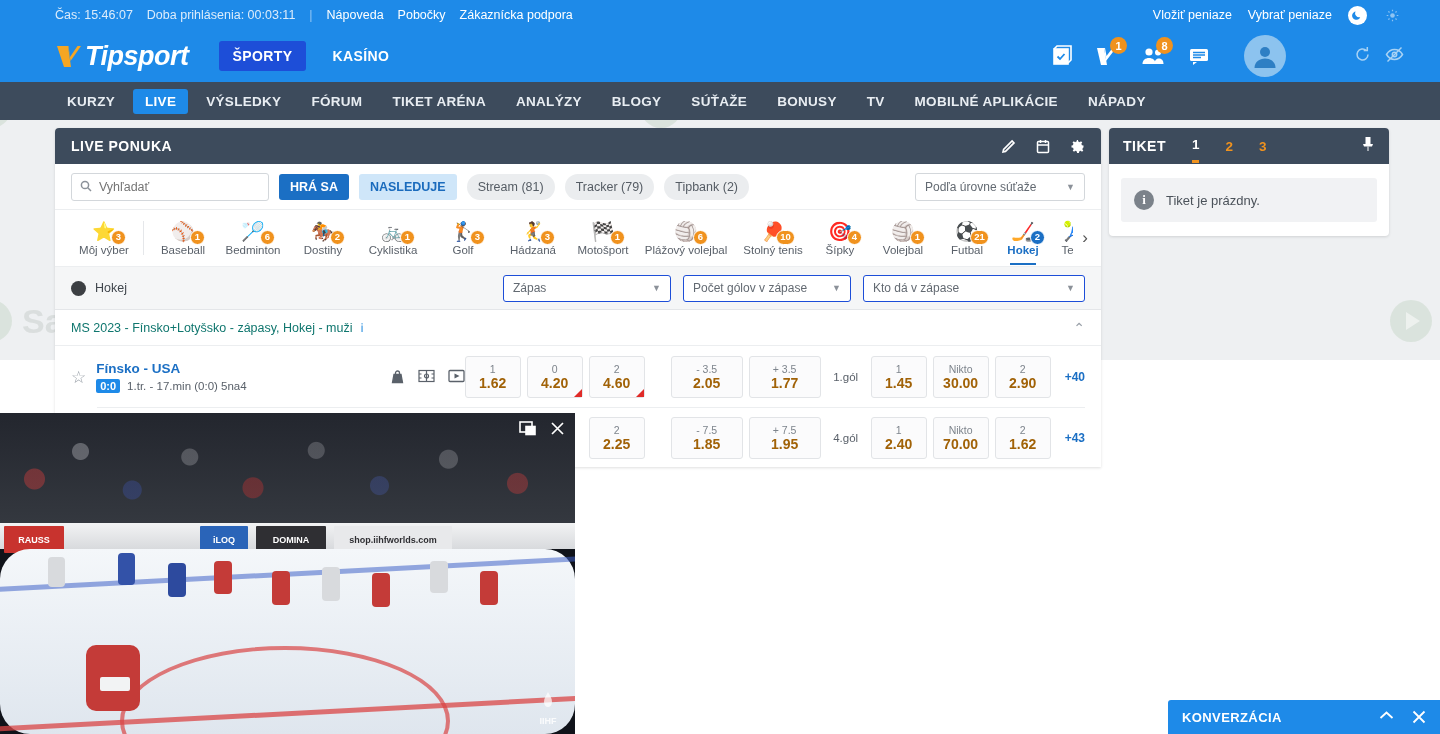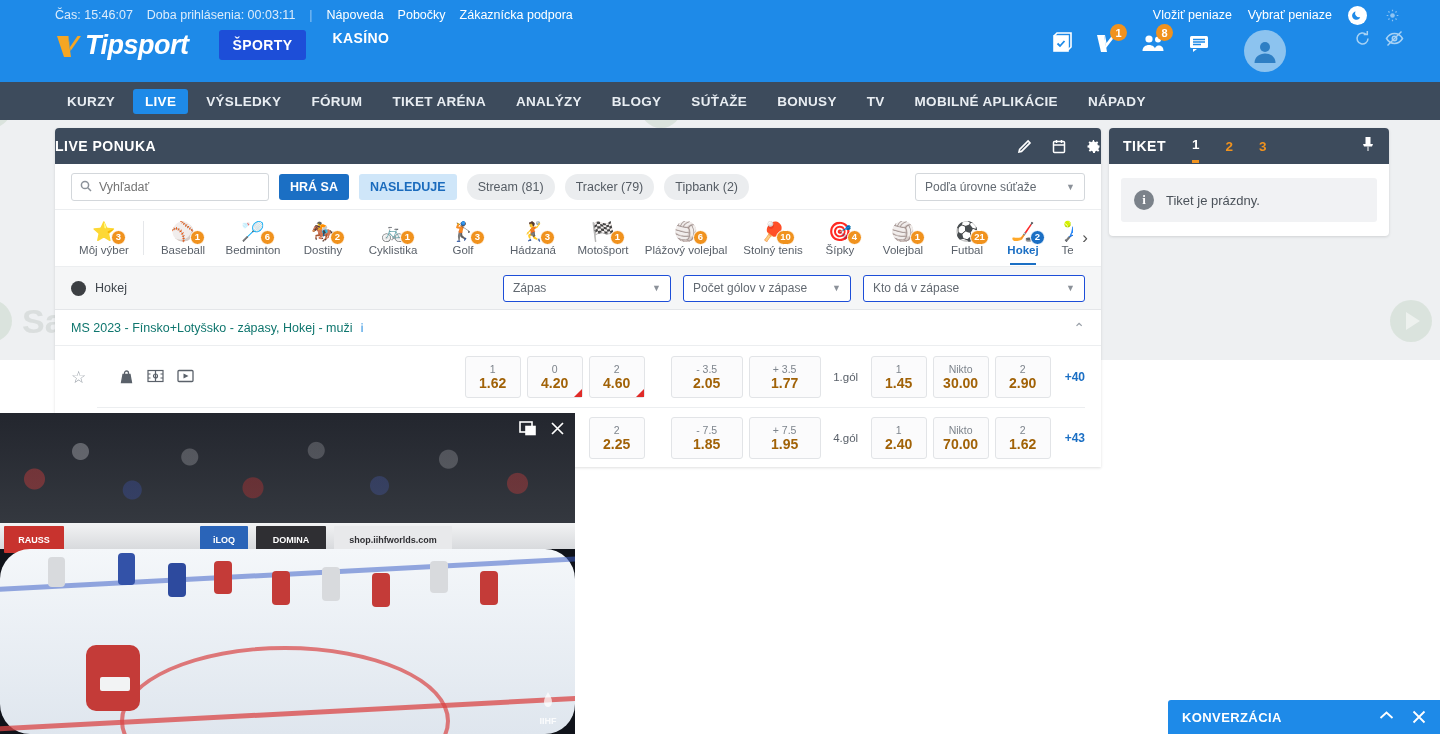--- a/index.html
+++ b/index.html
@@ -34,21 +34,21 @@
   .topbar a { color: #ffffff; text-decoration: none; cursor: pointer; }
   .moonbtn { width: 19px; height: 19px; border-radius: 50%; background: #ffffff;
              display: inline-flex; align-items: center; justify-content: center; }
   .moonbtn svg { display: block; }
   .sunbtn { width: 19px; height: 19px; display: inline-flex; align-items: center; justify-content: center;
             color: #8fc4f2; }
 
   
   .header {
     position: absolute; top: 30px; left: 0; right: 0; height: 52px;
-    background: #1e8ae8; display: flex; align-items: flex-start; z-index: 30;
+    background: #1e8ae8; display: flex; align-items: center; z-index: 30;
   }
   .logo { display: flex; align-items: center; padding-left: 55px; gap: 2px; cursor: pointer; }
   .logo .check { width: 28px; height: 30px; }
   .logo .word { color: #fff; font-size: 27px; font-weight: bold; font-style: italic; letter-spacing: -.5px; }
   .hbtn { margin-left: 30px; color: #fff; font-size: 14px; font-weight: bold; letter-spacing: .4px; cursor: pointer; }
   .hbtn.active { background: #1d4ed8; padding: 7px 14px; border-radius: 3px; }
   .hbtn.plain { margin-left: 26px; }
   .header .icons { margin-left: auto; display: flex; align-items: center; gap: 20px; padding-right: 0; }
   .hicon { position: relative; width: 26px; height: 26px; color: #fff; cursor: pointer;
            display: flex; align-items: center; justify-content: center; }
@@ -73,21 +73,21 @@
 
   
   .stage { position: absolute; top: 120px; left: 0; right: 0; bottom: 0; z-index: 10; }
 
   .panel {
     position: absolute; left: 55px; top: 8px; width: 1046px;
     background: #fff; border-radius: 4px 4px 0 0;
     box-shadow: 0 1px 3px rgba(0,0,0,.13);
   }
   .panel-head { height: 36px; background: #3d4b5c; border-radius: 4px 4px 0 0;
-                display: flex; align-items: center; padding: 0 0; }
+                display: flex; align-items: center; padding: 0 16px; }
   .panel-head .title { color: #fff; font-size: 14px; font-weight: bold; letter-spacing: .5px; }
   .panel-head .tools { margin-left: auto; display: flex; align-items: center; gap: 20px; color: #fff; }
   .panel-head .tools span { cursor: pointer; display: inline-flex; }
 
   .filterbar { height: 46px; display: flex; align-items: center; padding: 0 16px; gap: 10px;
                border-bottom: 1px solid #eceef0; }
   .search { width: 198px; height: 28px; border: 1px solid #d3d7db; border-radius: 3px;
             display: flex; align-items: center; padding: 0 8px; gap: 7px; background: #fff; }
   .search input { border: 0; outline: 0; font-size: 12.5px; color: #8b9199; width: 100%;
                   font-family: "Liberation Sans", sans-serif; background: transparent; }
@@ -512,20 +512,27 @@
 
     <div class="leagueline">
       <span class="t">MS 2023 - Fínsko+Lotyšsko - zápasy, Hokej - muži</span>
       <span class="info">ℹ</span>
       <span class="collapse">⌃</span>
     </div>
 
     <div class="match">
       <div class="mrow">
         <span class="star">☆</span>
+        <span class="mname">
+          <div class="tm">Fínsko - USA</div>
+          <div class="sub">
+            <span class="score">0:0</span>
+            <span class="mtime">1.tr. - 17.min (0:0) 5na4</span>
+          </div>
+        </span>
         <span class="micons">
           <span>
             <svg width="15" height="16" viewBox="0 0 15 16" fill="none" stroke="#5a616a" stroke-width="1.3">
                 <path d="M4 5.5h7l1.5 8h-10z" fill="#5a616a"></path>
                 <path d="M5.5 5.5V4a2 2 0 0 1 4 0v1.5"></path>
               </svg>
           </span>
           <span>
             <svg width="17" height="14" viewBox="0 0 17 14" fill="none" stroke="#5a616a" stroke-width="1.2">
                 <rect x="1" y="1.5" width="15" height="11"></rect>

